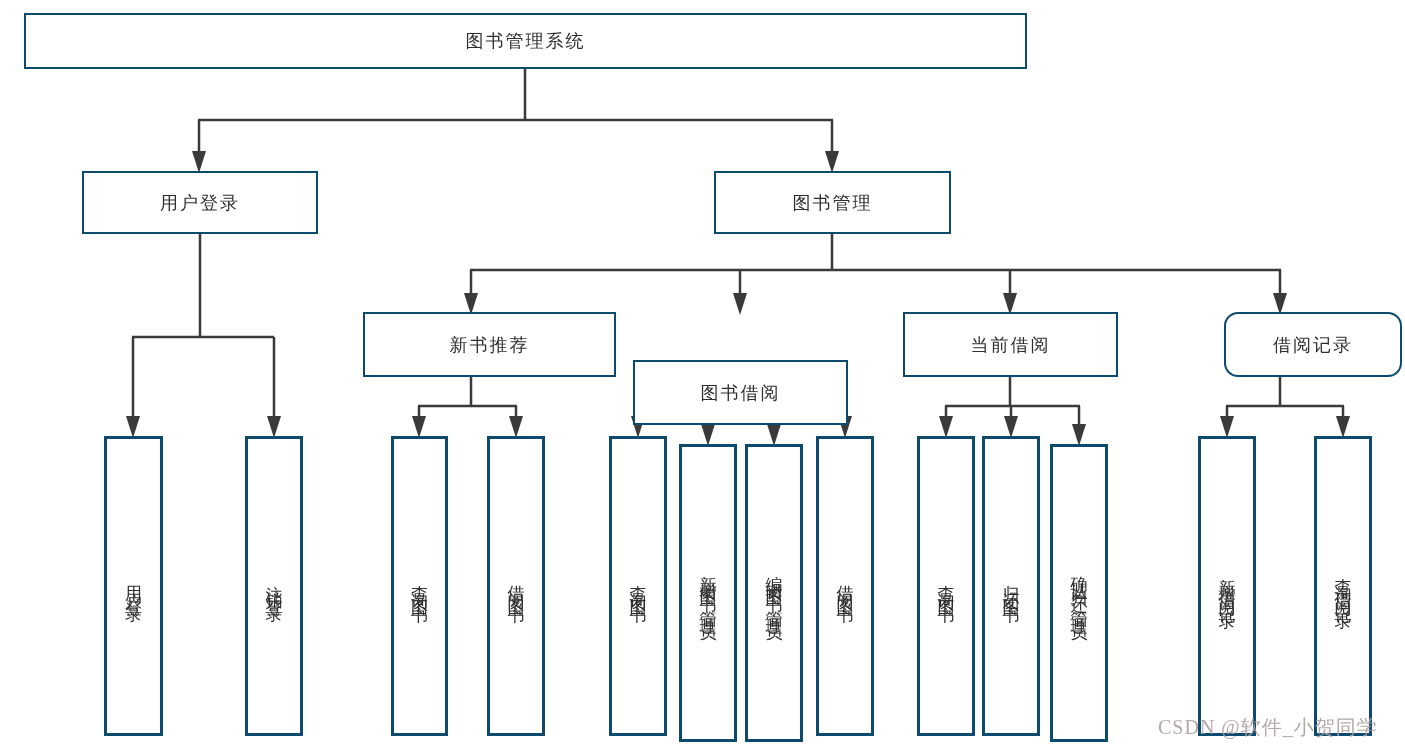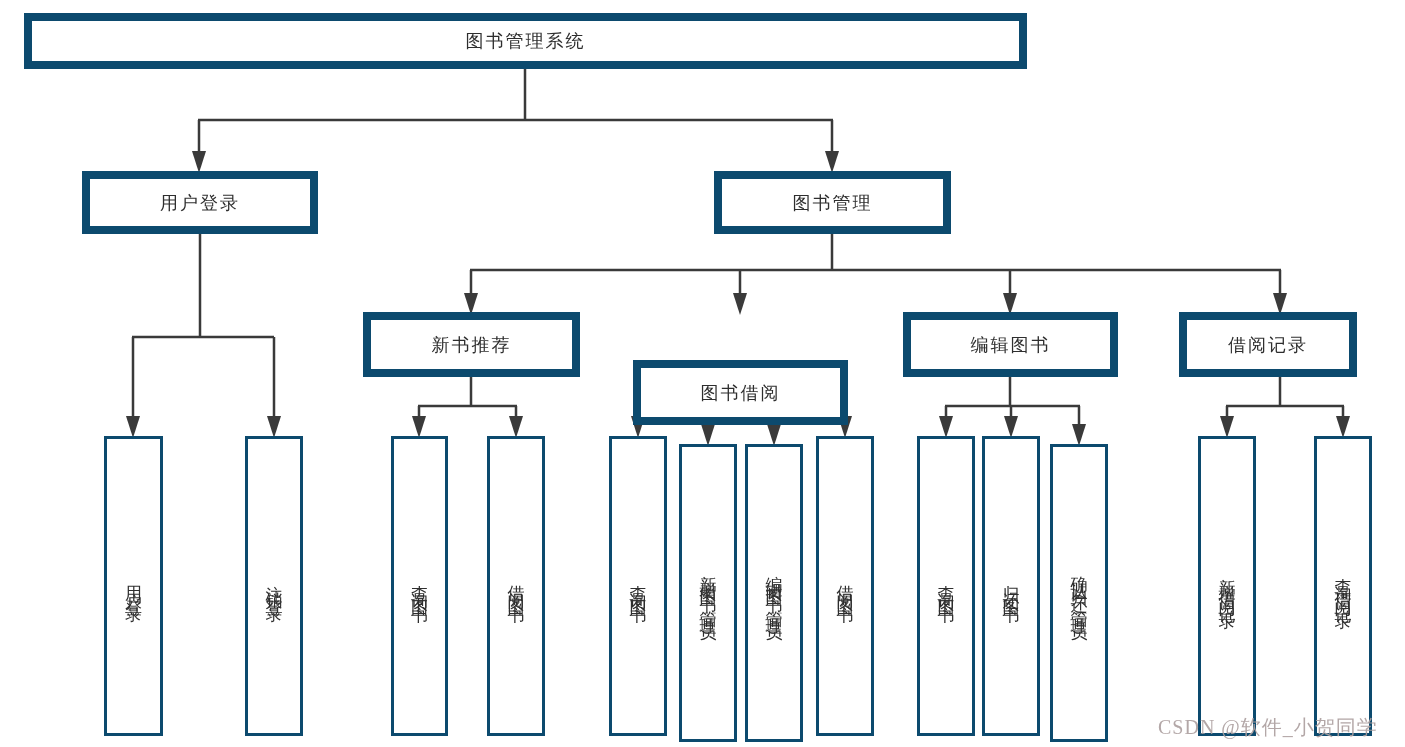--- a/index.html
+++ b/index.html
@@ -20,21 +20,21 @@
     left: 0;
     top: 0;
     width: 1405px;
     height: 747px;
     z-index: 1;
   }
   .node {
     position: absolute;
     box-sizing: border-box;
     background: #ffffff;
-    border: 8px solid #0c4a6e;
+    border: 2px solid #0c4a6e;
     color: #2e2e2e;
     display: flex;
     align-items: center;
     justify-content: center;
     z-index: 2;
   }
   .node.h {
     font-size: 18px;
     letter-spacing: 2px;
     white-space: nowrap;
@@ -110,30 +110,30 @@
     <span>图书管理系统</span>
   </div>
 
   <div class="node h" style="left:82px; top:171px; width:236px; height:63px;">
     <span>用户登录</span>
   </div>
   <div class="node h" style="left:714px; top:171px; width:237px; height:63px;text-align:right;">
     <span>图书管理</span>
   </div>
 
-  <div class="node h" style="left:363px; top:312px; width:217px; height:65px;">
+  <div class="node h" style="left:363px; top:312px; width:253px; height:65px;">
     <span>新书推荐</span>
   </div>
   <div class="node h" style="left:633px; top:312px; width:215px; height:65px;margin-top:48px;">
     <span>图书借阅</span>
   </div>
   <div class="node h" style="left:903px; top:312px; width:215px; height:65px;">
-    <span>编辑图书</span>
+    <span>当前借阅</span>
   </div>
-  <div class="node h" style="left:1179px; top:312px; width:178px; height:65px;">
+  <div class="node h" style="left:1224px; top:312px; width:178px; height:65px;border-radius:14px;">
     <span>借阅记录</span>
   </div>
 
   <div class="node v" style="left:104px; top:436px; width:59px; height:300px;">
     <span class="vtext">用户登录</span>
   </div>
   <div class="node v" style="left:245px; top:436px; width:58px; height:300px;">
     <span class="vtext">注销登录</span>
   </div>
 

